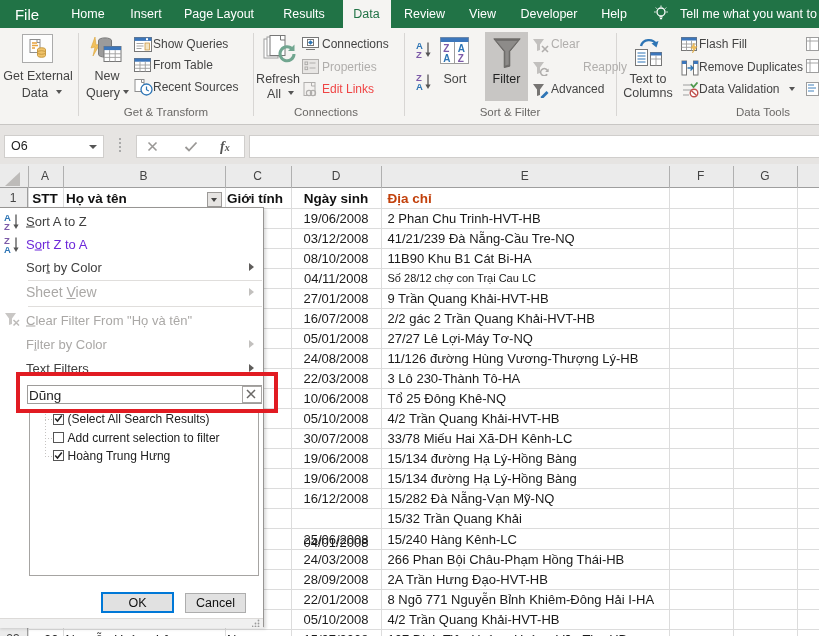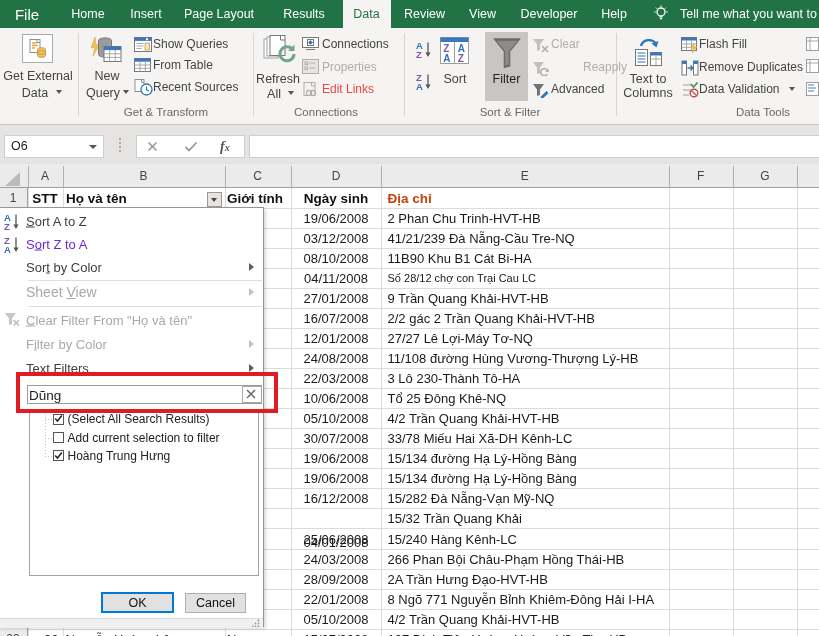--- a/index.html
+++ b/index.html
@@ -277,24 +277,24 @@
 <div class="ab ct" style="left:336px;top:237.9px;transform:translate(-50%,-50%);color:#1a1a1a;font-size:13px;">03/12/2008</div>
 <div class="ab ct" style="left:387.5px;top:237.9px;color:#1a1a1a;font-size:13px;">41/21/239 Đà Nẵng-Cầu Tre-NQ</div>
 <div class="ab ct" style="left:336px;top:257.9px;transform:translate(-50%,-50%);color:#1a1a1a;font-size:13px;">08/10/2008</div>
 <div class="ab ct" style="left:387.5px;top:257.9px;color:#1a1a1a;font-size:13px;">11B90 Khu B1 Cát Bi-HA</div>
 <div class="ab ct" style="left:336px;top:277.9px;transform:translate(-50%,-50%);color:#1a1a1a;font-size:13px;">04/11/2008</div>
 <div class="ab ct" style="left:387.5px;top:277.9px;color:#1a1a1a;font-size:11px;">Số 28/12 chợ con Trại Cau LC</div>
 <div class="ab ct" style="left:336px;top:298.0px;transform:translate(-50%,-50%);color:#1a1a1a;font-size:13px;">27/01/2008</div>
 <div class="ab ct" style="left:387.5px;top:298.0px;color:#1a1a1a;font-size:13px;">9 Trần Quang Khải-HVT-HB</div>
 <div class="ab ct" style="left:336px;top:318.0px;transform:translate(-50%,-50%);color:#1a1a1a;font-size:13px;">16/07/2008</div>
 <div class="ab ct" style="left:387.5px;top:318.0px;color:#1a1a1a;font-size:13px;">2/2 gác 2 Trần Quang Khải-HVT-HB</div>
-<div class="ab ct" style="left:336px;top:338.1px;transform:translate(-50%,-50%);color:#1a1a1a;font-size:13px;">12/01/2008</div>
+<div class="ab ct" style="left:336px;top:338.1px;transform:translate(-50%,-50%);color:#1a1a1a;font-size:13px;">05/01/2008</div>
 <div class="ab ct" style="left:387.5px;top:338.1px;color:#1a1a1a;font-size:13px;">27/27 Lê Lợi-Máy Tơ-NQ</div>
 <div class="ab ct" style="left:336px;top:358.1px;transform:translate(-50%,-50%);color:#1a1a1a;font-size:13px;">24/08/2008</div>
-<div class="ab ct" style="left:387.5px;top:358.1px;color:#1a1a1a;font-size:13px;">11/108 đường Hùng Vương-Thượng Lý-HB</div>
+<div class="ab ct" style="left:387.5px;top:358.1px;color:#1a1a1a;font-size:13px;">11/126 đường Hùng Vương-Thượng Lý-HB</div>
 <div class="ab ct" style="left:336px;top:378.1px;transform:translate(-50%,-50%);color:#1a1a1a;font-size:13px;">22/03/2008</div>
 <div class="ab ct" style="left:387.5px;top:378.1px;color:#1a1a1a;font-size:13px;">3 Lô 230-Thành Tô-HA</div>
 <div class="ab ct" style="left:336px;top:398.2px;transform:translate(-50%,-50%);color:#1a1a1a;font-size:13px;">10/06/2008</div>
 <div class="ab ct" style="left:387.5px;top:398.2px;color:#1a1a1a;font-size:13px;">Tổ 25 Đông Khê-NQ</div>
 <div class="ab ct" style="left:336px;top:418.2px;transform:translate(-50%,-50%);color:#1a1a1a;font-size:13px;">05/10/2008</div>
 <div class="ab ct" style="left:387.5px;top:418.2px;color:#1a1a1a;font-size:13px;">4/2 Trần Quang Khải-HVT-HB</div>
 <div class="ab ct" style="left:336px;top:438.3px;transform:translate(-50%,-50%);color:#1a1a1a;font-size:13px;">30/07/2008</div>
 <div class="ab ct" style="left:387.5px;top:438.3px;color:#1a1a1a;font-size:13px;">33/78 Miếu Hai Xã-DH Kênh-LC</div>
 <div class="ab ct" style="left:336px;top:458.3px;transform:translate(-50%,-50%);color:#1a1a1a;font-size:13px;">19/06/2008</div>
 <div class="ab ct" style="left:387.5px;top:458.3px;color:#1a1a1a;font-size:13px;">15/134 đường Hạ Lý-Hồng Bàng</div>

